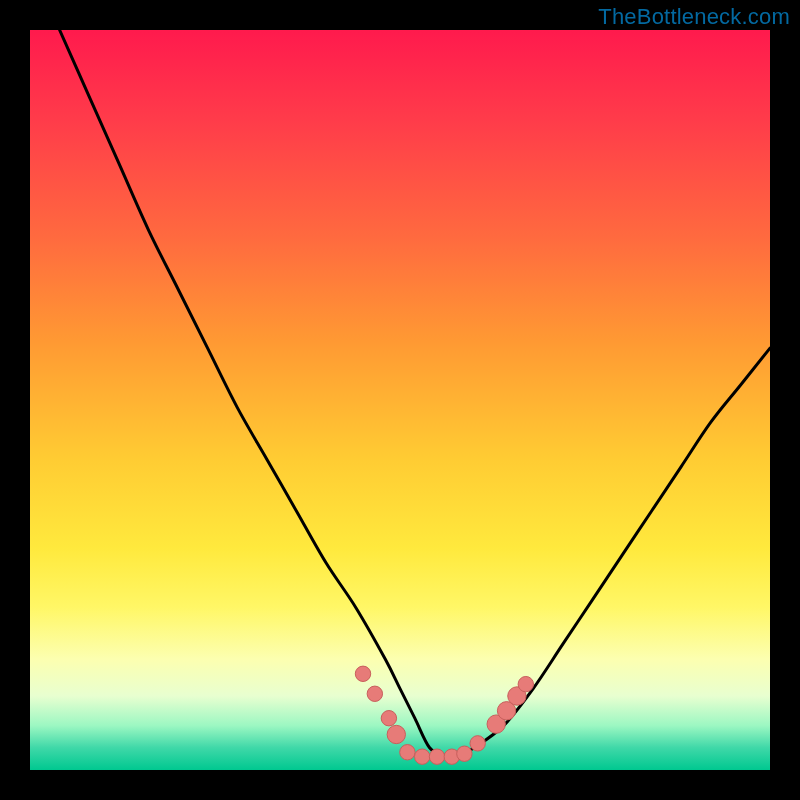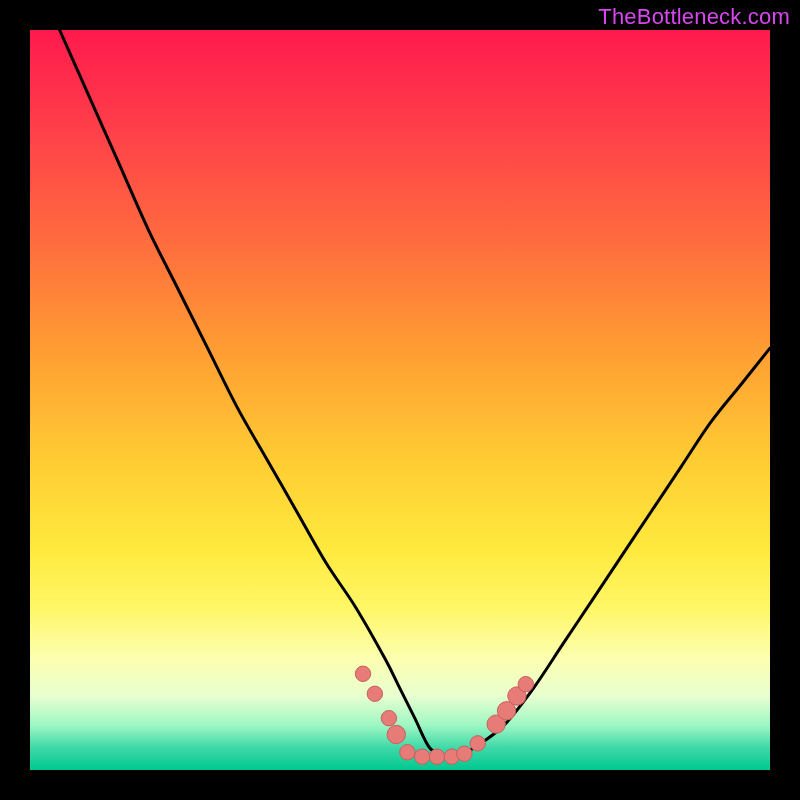--- a/index.html
+++ b/index.html
@@ -41,21 +41,21 @@
       #e8ffd0 90%,
       #9cf7c2 94%,
       #3fd8a8 97%,
       #00c890 100%
     );
   }
   .attribution {
     position: absolute;
     top: 4px;
     right: 10px;
-    color: #d946ef;
+    color: #0369a1;
     font-size: 22px;
     letter-spacing: 0.2px;
     font-weight: 400;
   }
   svg.curve {
     position: absolute;
     left: 0; top: 0;
     width: 740px; height: 740px;
   }
 </style>

